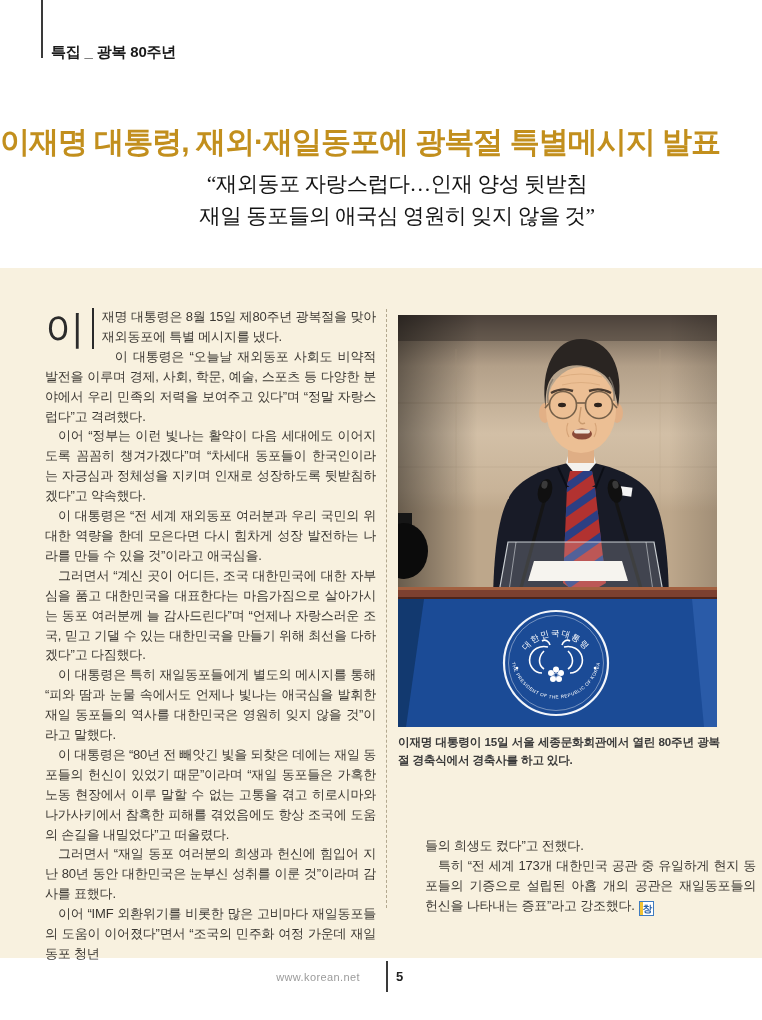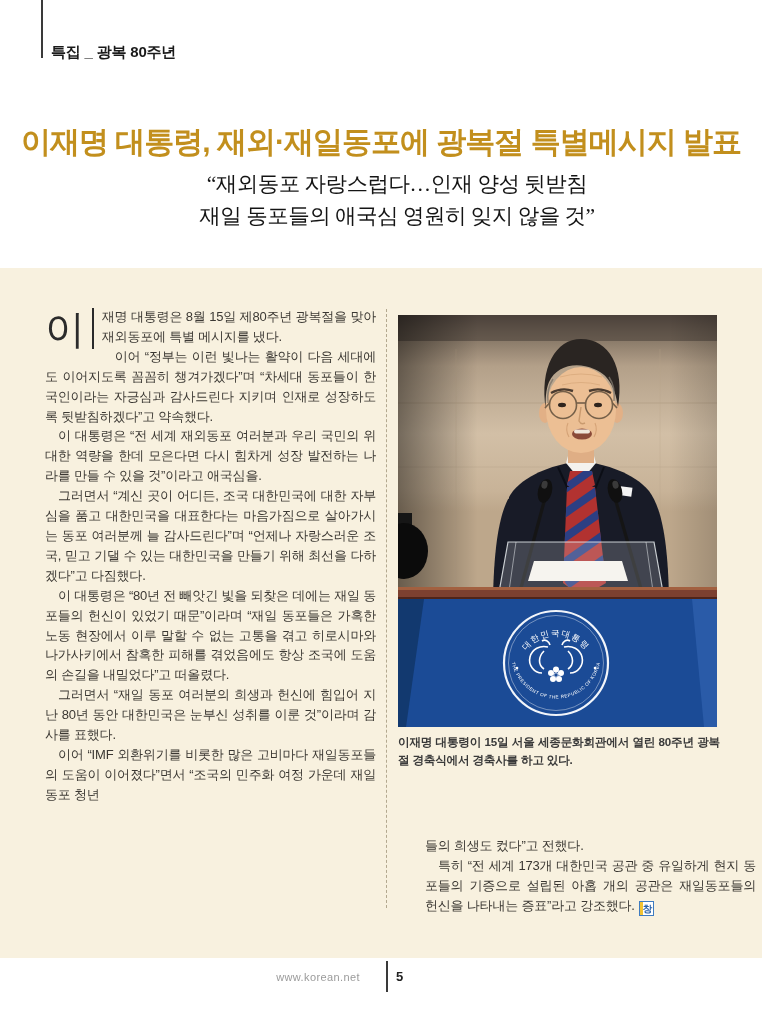--- a/index.html
+++ b/index.html
@@ -5,21 +5,21 @@
   html,body{margin:0;padding:0;background:#ffffff;}
   #page{
     position:relative;width:762px;height:992px;margin:0 auto;
     background:#ffffff;overflow:hidden;
     font-family:"Liberation Sans","DejaVu Sans",sans-serif;color:#383531;
   }
   
   .kicker-rule{position:absolute;left:41px;top:0;width:2px;height:58px;background:#3a3a3a;}
   .kicker{position:absolute;left:51px;top:43px;font-size:15px;font-weight:bold;color:#1a1a1a;letter-spacing:-0.2px;}
   .title{
-    position:absolute;left:0;top:122px;width:762px;margin:0;text-align:center;
+    position:absolute;left:0;top:122px;width:762px;margin:0;
     font-size:30px;font-weight:bold;color:#C28F1D;letter-spacing:-1px;
   }
   .subtitle{
     position:absolute;left:16px;top:168px;width:762px;text-align:center;
     font-family:"Liberation Serif","DejaVu Serif",serif;
     font-size:21.5px;line-height:32px;color:#141414;font-weight:500;letter-spacing:-0.5px;
   }
   
   .panel{position:absolute;left:0;top:268px;width:762px;height:690px;background:#F8F1DF;}
   
@@ -73,23 +73,25 @@
   <h1 class="title">이재명 대통령, 재외·재일동포에 광복절 특별메시지 발표</h1>
   <div class="subtitle">
     <div>“재외동포 자랑스럽다…인재 양성 뒷받침</div>
     <div>재일 동포들의 애국심 영원히 잊지 않을 것”</div>
   </div>
 
   <section class="panel"></section>
 
   <div class="col-left body-text">
     <p class="lead"><span class="dropcap">이</span><span>재명 대통령은 8월 15일 제80주년 광복절을 맞아 재외동포에 특별 메시지를 냈다.</span></p>
-    <p>이어 “정부는 이런 빛나는 활약이 다음 세대에도 이어지도록 꼼꼼히 챙겨가겠다”며 “차세대 동포들이 한국인이라는 자긍심과 감사드린다 지키며 인재로 성장하도록 뒷받침하겠다”고 약속했다.</p>
+    <p>이 대통령은 “오늘날 재외동포 사회도 비약적 발전을 이루며 경제, 사회, 학문, 예술, 스포츠 등 다양한 분야에서 우리 민족의 저력을 보여주고 있다”며 “정말 자랑스럽다”고 격려했다.</p>
+    <p>이어 “정부는 이런 빛나는 활약이 다음 세대에도 이어지도록 꼼꼼히 챙겨가겠다”며 “차세대 동포들이 한국인이라는 자긍심과 정체성을 지키며 인재로 성장하도록 뒷받침하겠다”고 약속했다.</p>
     <p>이 대통령은 “전 세계 재외동포 여러분과 우리 국민의 위대한 역량을 한데 모은다면 다시 힘차게 성장 발전하는 나라를 만들 수 있을 것”이라고 애국심을.</p>
     <p>그러면서 “계신 곳이 어디든, 조국 대한민국에 대한 자부심을 품고 대한민국을 대표한다는 마음가짐으로 살아가시는 동포 여러분께 늘 감사드린다”며 “언제나 자랑스러운 조국, 믿고 기댈 수 있는 대한민국을 만들기 위해 최선을 다하겠다”고 다짐했다.</p>
+    <p>이 대통령은 특히 재일동포들에게 별도의 메시지를 통해 “피와 땀과 눈물 속에서도 언제나 빛나는 애국심을 발휘한 재일 동포들의 역사를 대한민국은 영원히 잊지 않을 것”이라고 말했다.</p>
     <p>이 대통령은 “80년 전 빼앗긴 빛을 되찾은 데에는 재일 동포들의 헌신이 있었기 때문”이라며 “재일 동포들은 가혹한 노동 현장에서 이루 말할 수 없는 고통을 겪고 히로시마와 나가사키에서 참혹한 피해를 겪었음에도 항상 조국에 도움의 손길을 내밀었다”고 떠올렸다.</p>
     <p>그러면서 “재일 동포 여러분의 희생과 헌신에 힘입어 지난 80년 동안 대한민국은 눈부신 성취를 이룬 것”이라며 감사를 표했다.</p>
     <p>이어 “IMF 외환위기를 비롯한 많은 고비마다 재일동포들의 도움이 이어졌다”면서 “조국의 민주화 여정 가운데 재일동포 청년</p>
   </div>
 
   <div class="col-divider"></div>
 
   <figure class="photo-fig">
     <svg viewBox="0 0 319 412" xmlns="http://www.w3.org/2000/svg">
       <defs>

